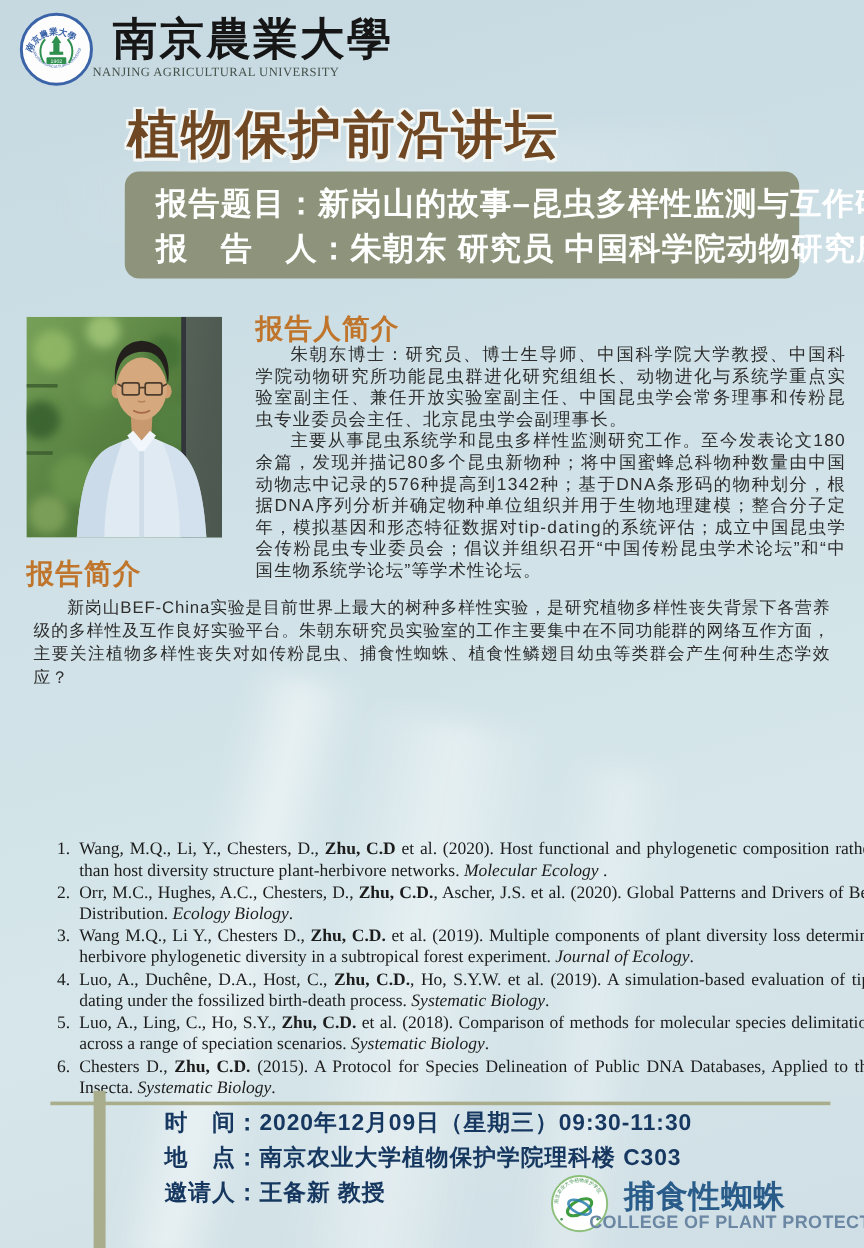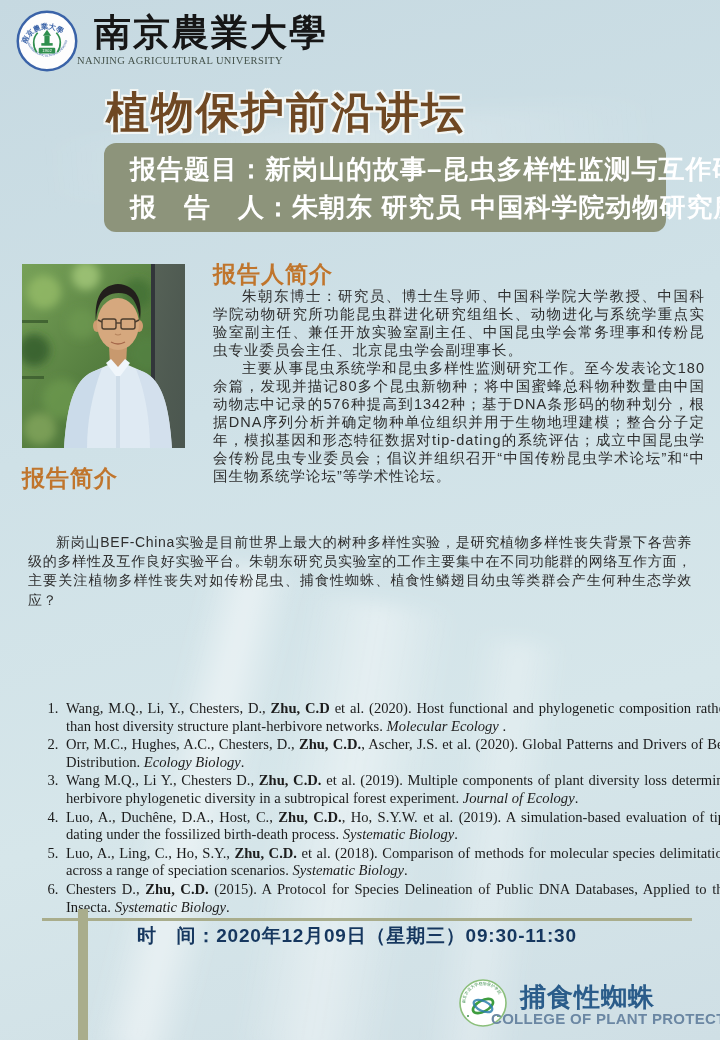--- a/index.html
+++ b/index.html
@@ -38,21 +38,21 @@
   .h-bio{left:213px;top:259px;text-align:center;}
   .h-abs{left:22px;top:463px;}
   .h-pub{left:18px;top:669px;font-size:22px;}
 
   .cjk-body{font-family:Liberation Sans, sans-serif;color:#2e2e2e;text-align:justify;
     text-justify:inter-character;word-break:break-all;}
   .cjk-body p{margin:0;text-indent:2em;}
   .bio-text{position:absolute;left:213px;top:287px;width:492px;font-size:14.5px;
     line-height:18px;letter-spacing:1px;}
   .abs-text{position:absolute;left:28px;top:497px;width:664px;font-size:14px;
-    line-height:19.2px;letter-spacing:.7px;margin-top:36px;}
+    line-height:19.2px;letter-spacing:.7px;}
 
   .pub-list{position:absolute;left:30px;top:700px;width:668px;margin:0;padding:0 0 0 32px;
     font-family:"Liberation Serif",serif;font-size:14.6px;line-height:17.6px;color:#1c1c1c;
     text-align:justify;}
   .pub-list li{margin:0 0 1px 0;padding-left:4px;}
   .pub-list .b{font-weight:bold;font-family:Liberation Serif, serif;}
   .pub-list .i{font-style:italic;}
 
   .hline{position:absolute;left:42px;top:918px;width:650px;height:3px;background:#a9ad8c;}
   .vbar{position:absolute;left:78px;top:909px;width:10px;height:131px;background:#a9ad8c;}
@@ -176,20 +176,22 @@
       <li><span>Orr, M.C., Hughes, A.C., Chesters, D., </span><span class="b">Zhu, C.D.</span><span>, Ascher, J.S. et al. (2020). Global Patterns and Drivers of Bee Distribution. </span><span class="i">Ecology Biology</span><span>.</span></li>
       <li><span>Wang M.Q., Li Y., Chesters D., </span><span class="b">Zhu, C.D.</span><span> et al. (2019). Multiple components of plant diversity loss determine herbivore phylogenetic diversity in a subtropical forest experiment. </span><span class="i">Journal of Ecology</span><span>.</span></li>
       <li><span>Luo, A., Duchêne, D.A., Host, C., </span><span class="b">Zhu, C.D.</span><span>, Ho, S.Y.W. et al. (2019). A simulation-based evaluation of tip-dating under the fossilized birth-death process. </span><span class="i">Systematic Biology</span><span>.</span></li>
       <li><span>Luo, A., Ling, C., Ho, S.Y., </span><span class="b">Zhu, C.D.</span><span> et al. (2018). Comparison of methods for molecular species delimitation across a range of speciation scenarios. </span><span class="i">Systematic Biology</span><span>.</span></li>
       <li><span>Chesters D., </span><span class="b">Zhu, C.D.</span><span> (2015). A Protocol for Species Delineation of Public DNA Databases, Applied to the Insecta. </span><span class="i">Systematic Biology</span><span>.</span></li>
     </ol>
 
   <div class="hline"></div>
   <div class="vbar"></div>
   <div class="foot-row f1">时　间：2020年12月09日（星期三）09:30-11:30</div>
+  <div class="foot-row f2">地　点：南京农业大学植物保护学院理科楼 C303</div>
+  <div class="foot-row f3">邀请人：王备新 教授</div>
 
   <div class="college-seal">
     <svg viewBox="0 0 50 50">
       <circle cx="25" cy="25" r="23" fill="#ffffff" stroke="#8bbf7a" stroke-width="1.6"></circle>
       <path id="cArcT" d="M7.5,29 A18,18 0 1 1 42.5,29" fill="none"></path>
       <text font-size="4" fill="#3f8f4f" font-family="Liberation Sans,sans-serif">
         <textPath href="#cArcT" startOffset="6%">南京农业大学植物保护学院</textPath>
       </text>
       <g transform="translate(25,28)">
         <ellipse rx="11" ry="5.5" fill="none" stroke="#3f9d3f" stroke-width="2.6" transform="rotate(-28)"></ellipse>

